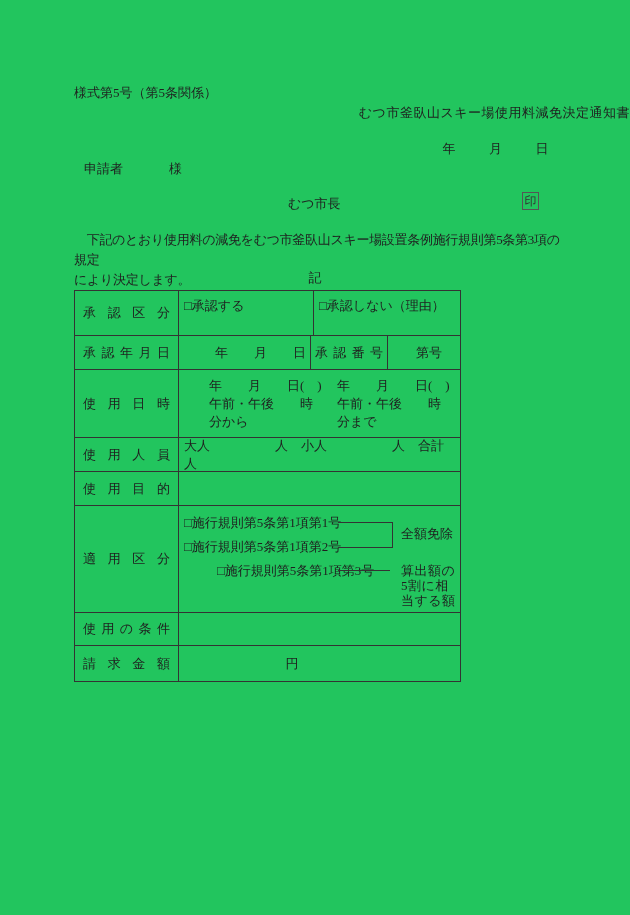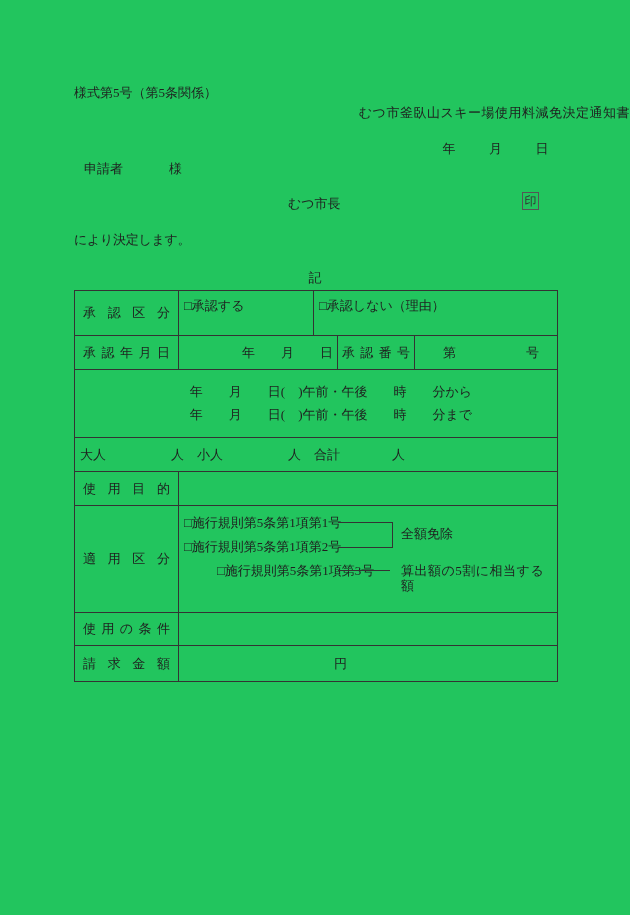--- a/index.html
+++ b/index.html
@@ -22,21 +22,21 @@
   .seal-box{
     left:522px;top:192px;width:15px;height:16px;
     border:1px solid #555;
     display:flex;align-items:center;justify-content:center;
     font-size:12px;color:#333;
   }
   .body-text{left:74px;top:230px;width:492px;line-height:20px;letter-spacing:-0.3px;}
   .record-heading{left:0;right:0;top:269px;text-align:center;}
 
   .form-table{
-    left:74px;top:290px;width:484px;
+    left:74px;top:290px;width:387px;
     border:1px solid #333;
     box-sizing:border-box;
   }
   .trow{display:flex;box-sizing:border-box;border-bottom:1px solid #333;}
   .trow:last-child{border-bottom:none;}
   .cell{box-sizing:border-box;border-right:1px solid #333;}
   .cell:last-child{border-right:none;}
   .cell.label{width:104px;display:flex;align-items:center;padding:0 8px;flex-shrink:0;}
   .jlabel{width:100%;text-align:justify;text-align-last:justify;}
 
@@ -44,21 +44,21 @@
   .r1 .opt{padding:6px 0 0 5px;}
   .r1 .opt1{width:135px;}
   .r1 .opt2{flex:1;}
 
   .r2{height:34px;}
   .r2 .date-cell{width:159px;display:flex;align-items:center;justify-content:flex-end;padding-right:4px;}
   .r2 .num-label{width:77px;padding:0 4px;}
   .r2 .num-value{flex:1;display:flex;align-items:center;justify-content:space-between;padding:0 18px 0 28px;}
 
   .r3{height:68px;}
-  .r3 .content{flex:1;display:flex;flex-direction:column;justify-content:center;align-items:center;gap:5px;padding-left:30px;}
+  .r3 .content{flex:1;display:flex;justify-content:center;align-items:center;gap:5px;padding-left:30px;}
 
   .r4{height:34px;}
   .r4 .content{flex:1;display:flex;align-items:center;padding-left:5px;}
 
   .r5{height:34px;}
   .r5 .content{flex:1;}
 
   .r6{height:107px;}
   .r6 .content{flex:1;position:relative;}
   .ap-item{position:absolute;left:5px;line-height:15px;}
@@ -92,20 +92,21 @@
     <span>申請者</span><span class="honorific">様</span>
   </div>
 
   <div class="abs issuer-line">むつ市長</div>
 
   <div class="abs seal-box">
     <span>印</span>
   </div>
 
   <div class="abs body-text">
+    <div>　下記のとおり使用料の減免をむつ市釜臥山スキー場設置条例施行規則第5条第3項の規定</div>
     <div>により決定します。</div>
   </div>
 
   <div class="abs record-heading">記</div>
 
   <div class="abs form-table">
 
     <div class="trow r1">
       <div class="cell label">
         <span class="jlabel">承 認 区 分</span>
@@ -122,27 +123,33 @@
       <div class="cell label num-label">
         <span class="jlabel">承 認 番 号</span>
       </div>
       <div class="cell num-value">
         <span>第</span>
         <span>号</span>
       </div>
     </div>
 
     <div class="trow r3">
+      <div class="cell label">
+        <span class="jlabel">使 用 日 時</span>
+      </div>
       <div class="cell content">
         <div>年　　月　　日(　)午前・午後　　時　　分から</div>
         <div>年　　月　　日(　)午前・午後　　時　　分まで</div>
       </div>
     </div>
 
     <div class="trow r4">
+      <div class="cell label">
+        <span class="jlabel">使 用 人 員</span>
+      </div>
       <div class="cell content">大人　　　　　人　小人　　　　　人　合計　　　　人</div>
     </div>
 
     <div class="trow r5">
       <div class="cell label">
         <span class="jlabel">使 用 目 的</span>
       </div>
       <div class="cell content"></div>
     </div>
 

